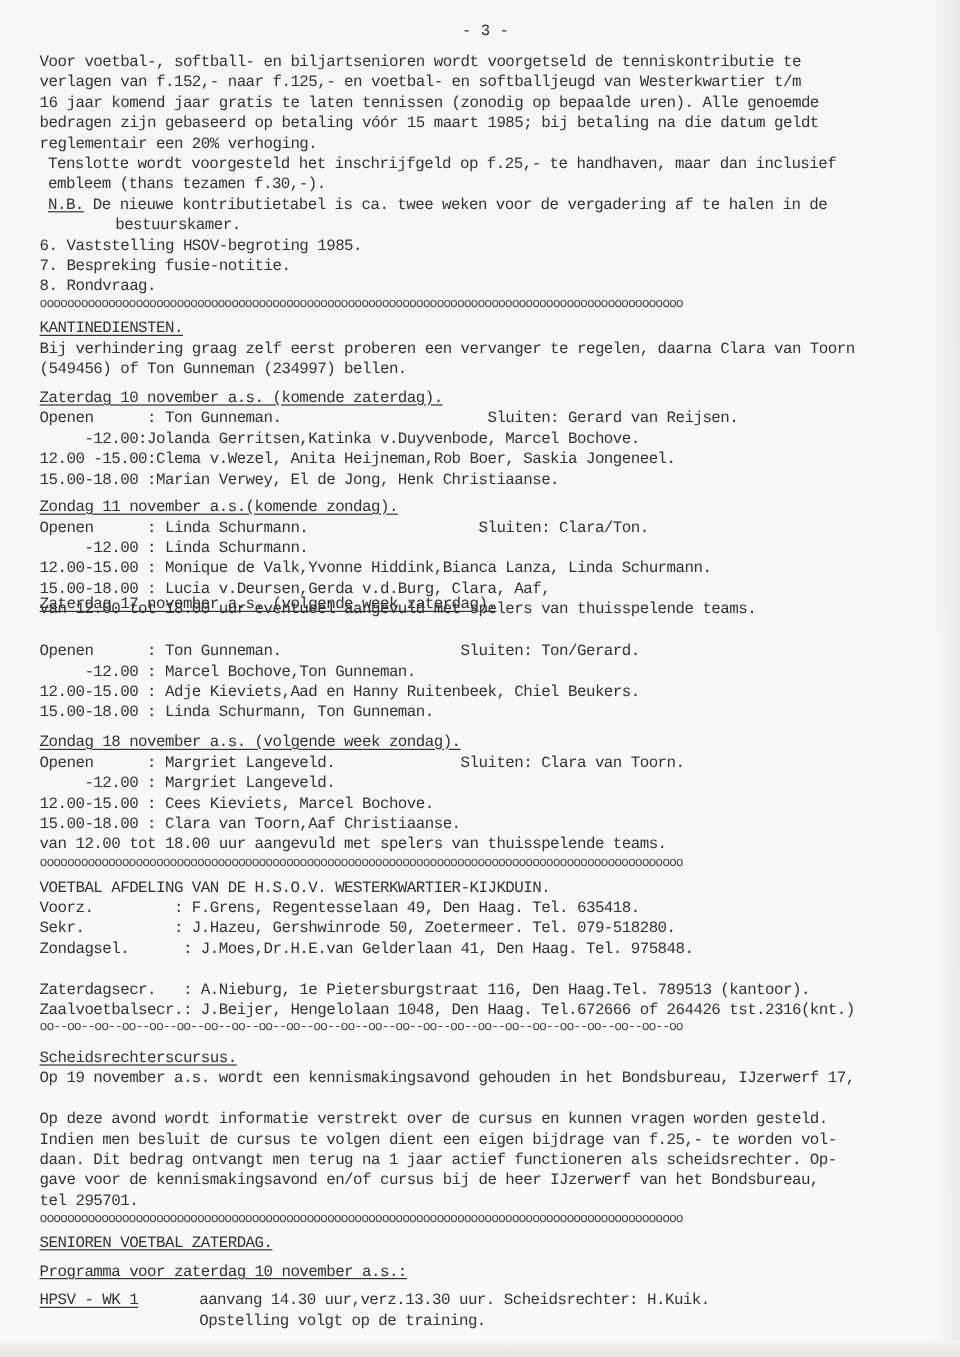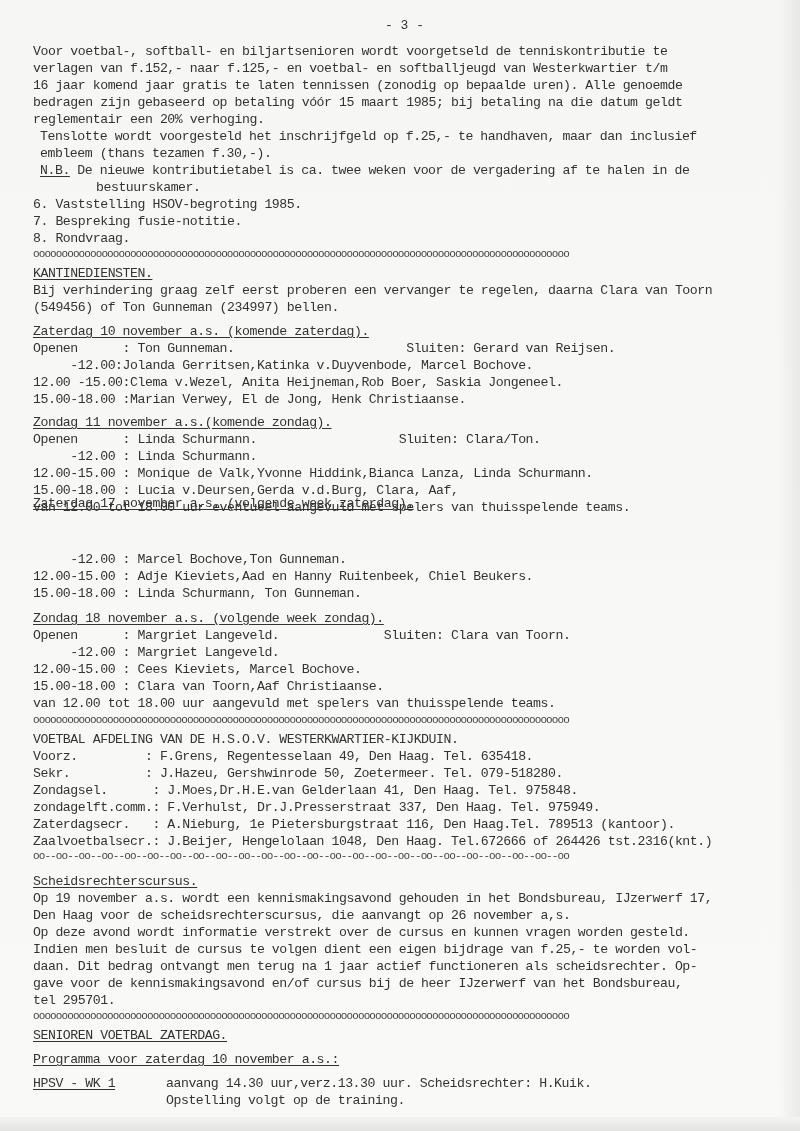--- a/index.html
+++ b/index.html
@@ -61,44 +61,43 @@
   <div class="line" style="left:33px;top:391px">15.00-18.00 :Marian Verwey, El de Jong, Henk Christiaanse.</div>
 
   <div class="line u" style="left:33px;top:414px">Zondag 11 november a.s.(komende zondag).</div>
   <div class="line" style="left:33px;top:431px">Openen      : Linda Schurmann.                   Sluiten: Clara/Ton.</div>
   <div class="line" style="left:33px;top:448px">     -12.00 : Linda Schurmann.</div>
   <div class="line" style="left:33px;top:465px">12.00-15.00 : Monique de Valk,Yvonne Hiddink,Bianca Lanza, Linda Schurmann.</div>
   <div class="line" style="left:33px;top:482px">15.00-18.00 : Lucia v.Deursen,Gerda v.d.Burg, Clara, Aaf,</div>
   <div class="line" style="left:33px;top:499px">van 12.00 tot 18.00 uur eventueel aangevuld met spelers van thuisspelende teams.</div>
 
   <div class="line u" style="left:33px;top:495px">Zaterdag 17 november a.s. (volgende week zaterdag).</div>
+  <div class="line" style="left:33px;top:534px">Openen      : Ton Gunneman.                    Sluiten: Ton/Gerard.</div>
   <div class="line" style="left:33px;top:551px">     -12.00 : Marcel Bochove,Ton Gunneman.</div>
   <div class="line" style="left:33px;top:568px">12.00-15.00 : Adje Kieviets,Aad en Hanny Ruitenbeek, Chiel Beukers.</div>
   <div class="line" style="left:33px;top:585px">15.00-18.00 : Linda Schurmann, Ton Gunneman.</div>
 
   <div class="line u" style="left:33px;top:610px">Zondag 18 november a.s. (volgende week zondag).</div>
   <div class="line" style="left:33px;top:627px">Openen      : Margriet Langeveld.              Sluiten: Clara van Toorn.</div>
   <div class="line" style="left:33px;top:644px">     -12.00 : Margriet Langeveld.</div>
   <div class="line" style="left:33px;top:661px">12.00-15.00 : Cees Kieviets, Marcel Bochove.</div>
   <div class="line" style="left:33px;top:678px">15.00-18.00 : Clara van Toorn,Aaf Christiaanse.</div>
   <div class="line" style="left:33px;top:695px">van 12.00 tot 18.00 uur aangevuld met spelers van thuisspelende teams.</div>
   <div class="sep" style="top:714px">oooooooooooooooooooooooooooooooooooooooooooooooooooooooooooooooooooooooooooooooooooooooooooooo</div>
 
   <div class="line" style="left:33px;top:731px">VOETBAL AFDELING VAN DE H.S.O.V. WESTERKWARTIER-KIJKDUIN.</div>
   <div class="line" style="left:33px;top:748px">Voorz.         : F.Grens, Regentesselaan 49, Den Haag. Tel. 635418.</div>
   <div class="line" style="left:33px;top:765px">Sekr.          : J.Hazeu, Gershwinrode 50, Zoetermeer. Tel. 079-518280.</div>
   <div class="line" style="left:33px;top:782px">Zondagsel.      : J.Moes,Dr.H.E.van Gelderlaan 41, Den Haag. Tel. 975848.</div>
-  <div class="line" style="left:33px;top:799px">zondagelft.comm.: F.Verhulst, Dr.J.Presserstraat 337, Den Haag. Tel. 975949.</div>
   <div class="line" style="left:33px;top:816px">Zaterdagsecr.   : A.Nieburg, 1e Pietersburgstraat 116, Den Haag.Tel. 789513 (kantoor).</div>
   <div class="line" style="left:33px;top:833px">Zaalvoetbalsecr.: J.Beijer, Hengelolaan 1048, Den Haag. Tel.672666 of 264426 tst.2316(knt.)</div>
   <div class="sep" style="top:850px">oo--oo--oo--oo--oo--oo--oo--oo--oo--oo--oo--oo--oo--oo--oo--oo--oo--oo--oo--oo--oo--oo--oo--oo</div>
 
   <div class="line u" style="left:33px;top:873px">Scheidsrechterscursus.</div>
   <div class="line" style="left:33px;top:890px">Op 19 november a.s. wordt een kennismakingsavond gehouden in het Bondsbureau, IJzerwerf 17,</div>
-  <div class="line" style="left:33px;top:907px">Den Haag voor de scheidsrechterscursus, die aanvangt op 26 november a,s.</div>
   <div class="line" style="left:33px;top:924px">Op deze avond wordt informatie verstrekt over de cursus en kunnen vragen worden gesteld.</div>
   <div class="line" style="left:33px;top:941px">Indien men besluit de cursus te volgen dient een eigen bijdrage van f.25,- te worden vol-</div>
   <div class="line" style="left:33px;top:958px">daan. Dit bedrag ontvangt men terug na 1 jaar actief functioneren als scheidsrechter. Op-</div>
   <div class="line" style="left:33px;top:975px">gave voor de kennismakingsavond en/of cursus bij de heer IJzerwerf van het Bondsbureau,</div>
   <div class="line" style="left:33px;top:992px">tel 295701.</div>
   <div class="sep" style="top:1010px">oooooooooooooooooooooooooooooooooooooooooooooooooooooooooooooooooooooooooooooooooooooooooooooo</div>
 
   <div class="line u" style="left:33px;top:1027px">SENIOREN VOETBAL ZATERDAG.</div>
   <div class="line u" style="left:33px;top:1051px">Programma voor zaterdag 10 november a.s.:</div>
   <div class="line u" style="left:33px;top:1075px">HPSV - WK 1</div>

